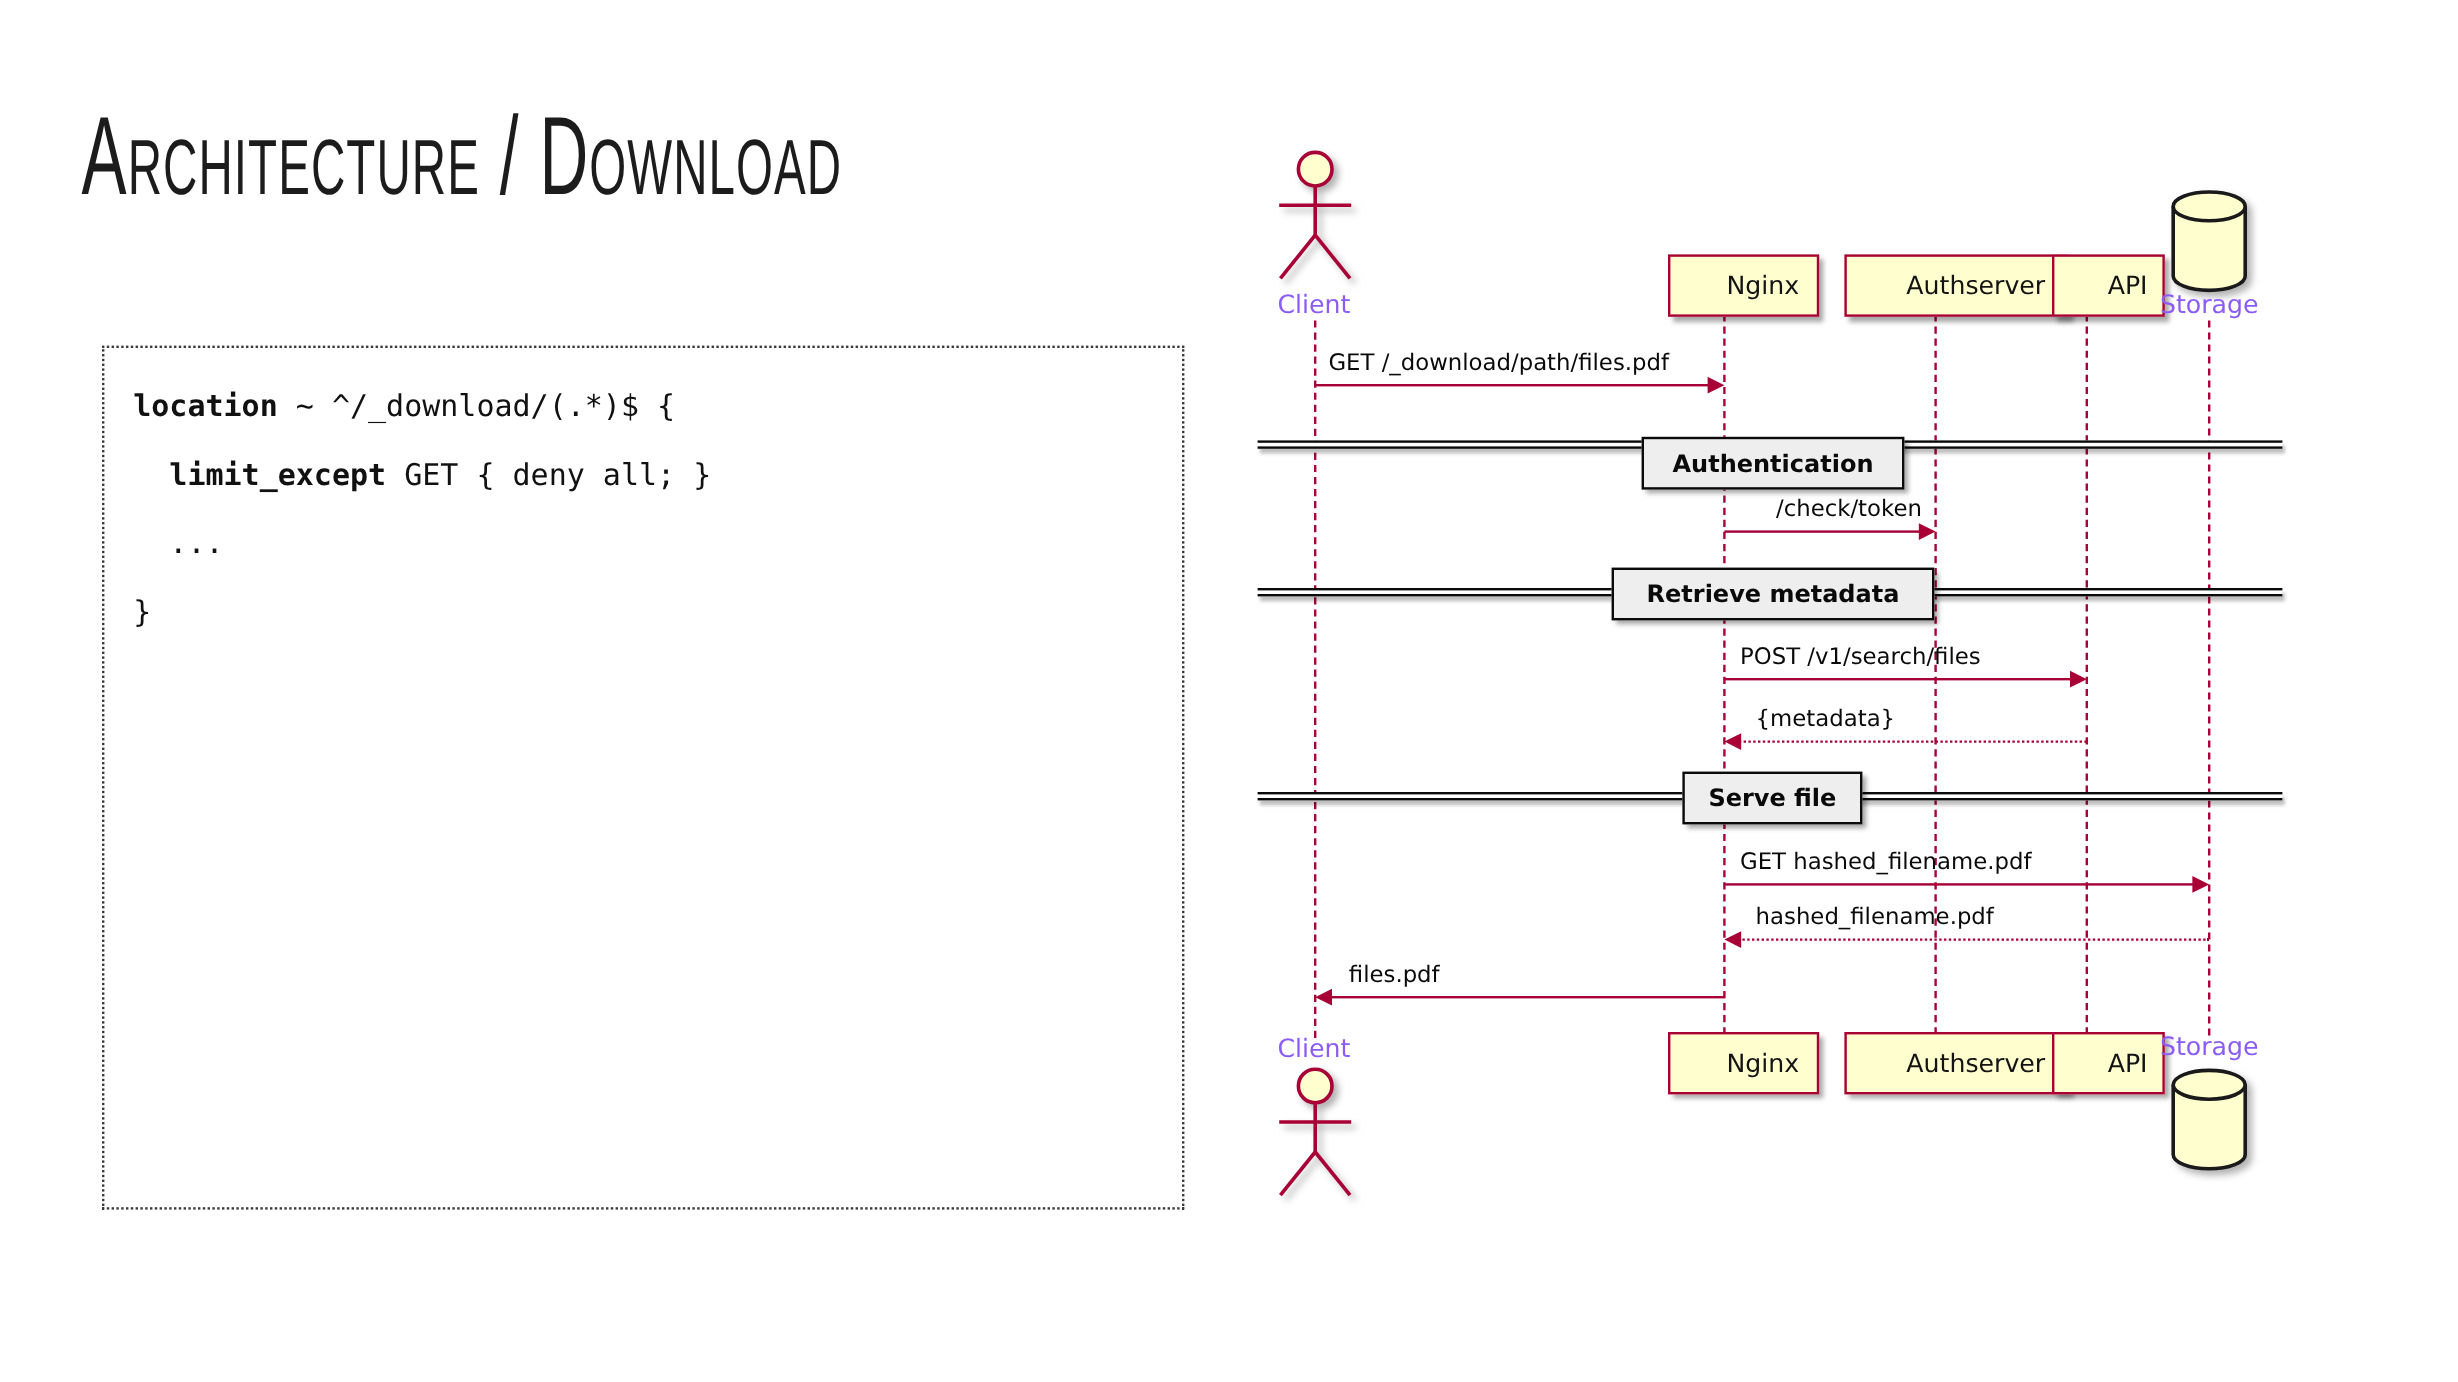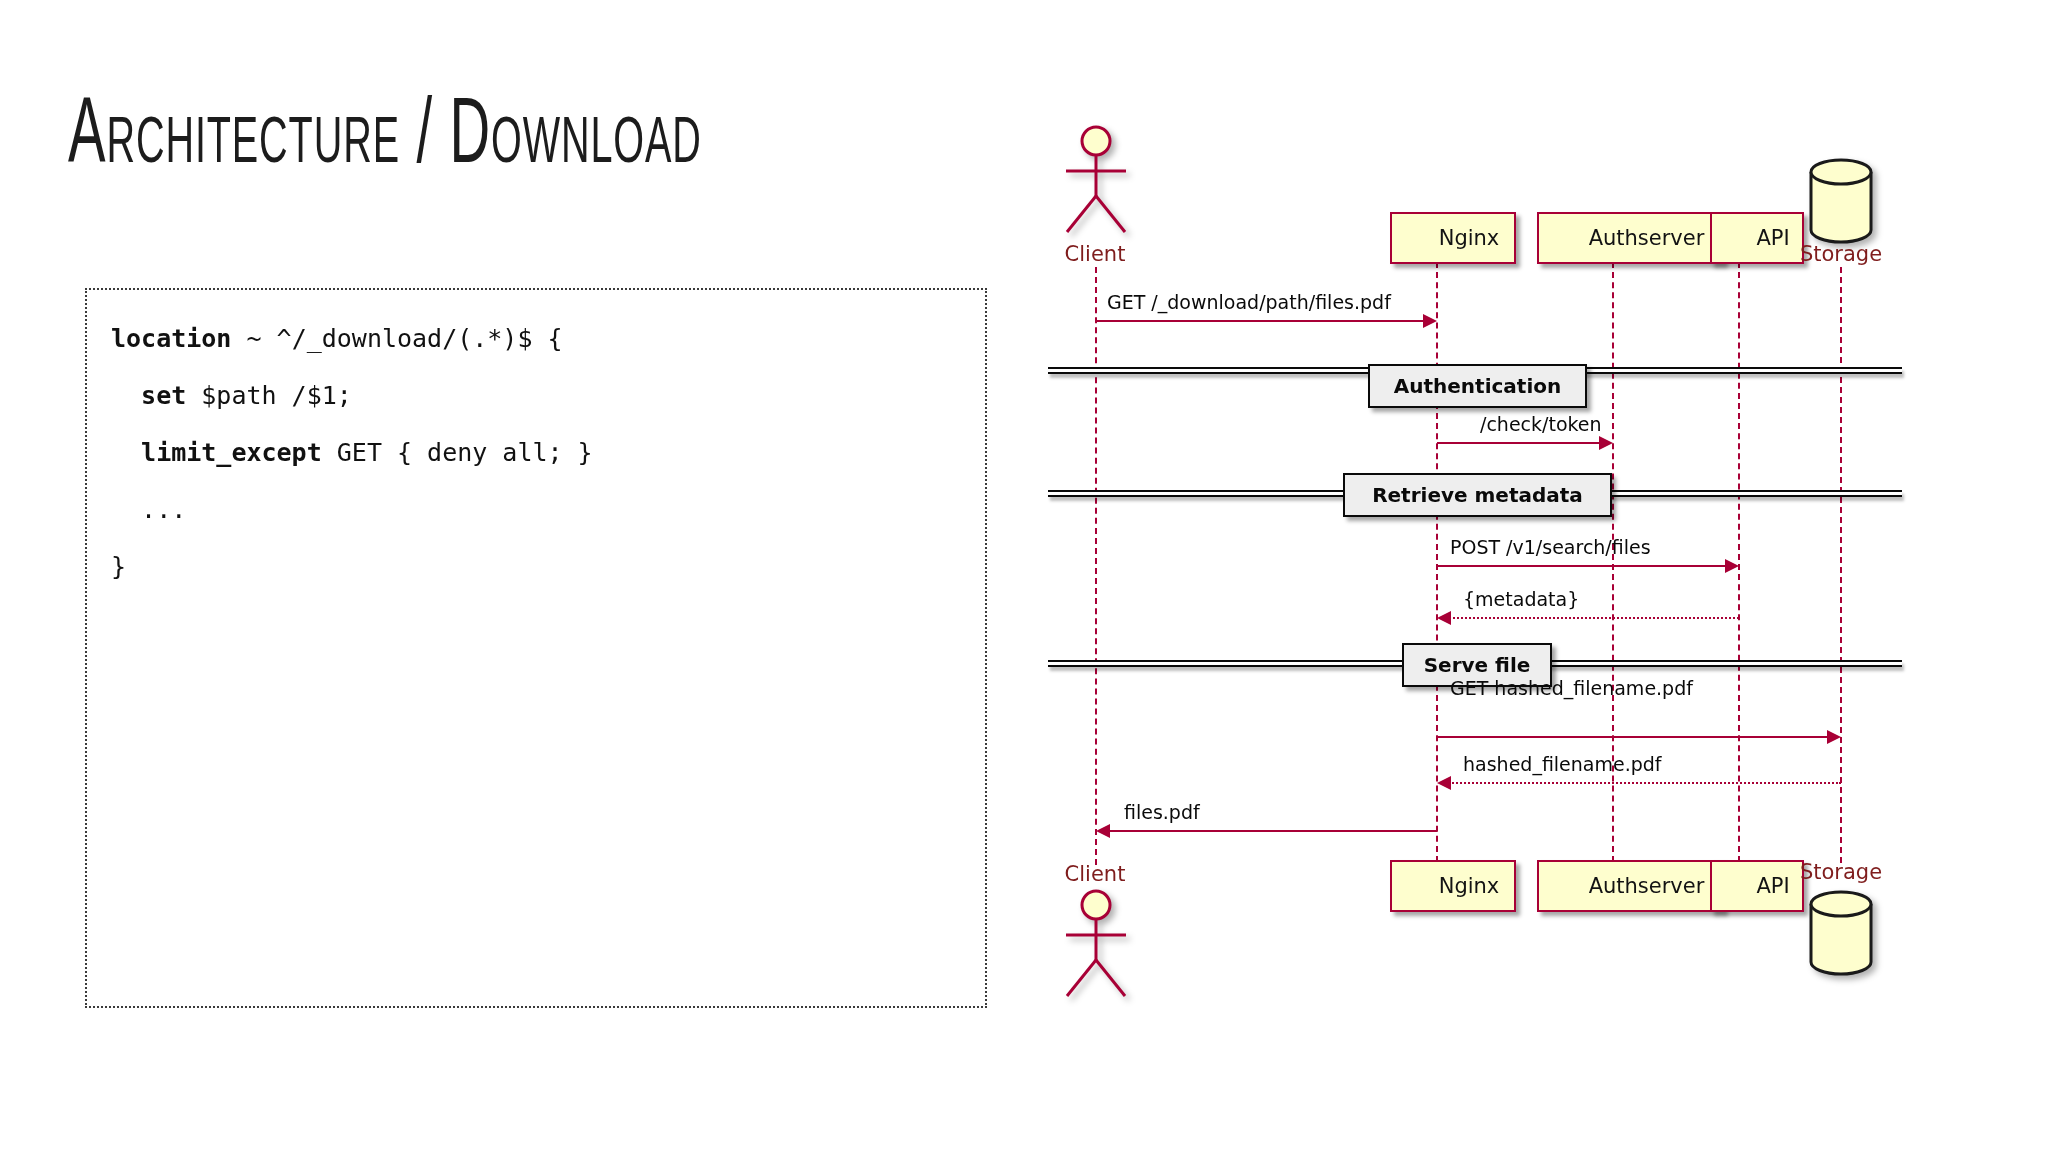--- a/index.html
+++ b/index.html
@@ -18,21 +18,21 @@
         font-size:25px;line-height:57px;color:#111;}
   .code .line{white-space:pre;}
   .kw{font-weight:bold;}
 
   
   .lifeline{position:absolute;width:0;border-left:2px dashed #A80036;}
   .pbox{position:absolute;background:#FEFECE;border:2px solid #A80036;
         box-shadow:4px 4px 4px rgba(0,0,0,0.35);
         display:flex;align-items:center;justify-content:center;
         font-size:21px;color:#131313;padding-left:32px;}
-  .plabel{position:absolute;width:110px;text-align:center;font-size:21px;color:#7f1d1d;}
+  .plabel{position:absolute;width:110px;text-align:center;font-size:21px;color:#8b5cf6;}
   .msg-line{position:absolute;height:0;border-top:2px solid #A80036;}
   .msg-line.dashed{border-top-style:dotted;}
   .ah{position:absolute;width:0;height:0;border-top:7px solid transparent;border-bottom:7px solid transparent;}
   .ah.r{border-left:14px solid #A80036;}
   .ah.l{border-right:14px solid #A80036;}
   .msg-label{position:absolute;font-size:19px;color:#0a0a0a;white-space:nowrap;}
   .divline{position:absolute;left:1048px;width:854px;height:3px;background:#fff;
            border-top:2px solid #0a0a0a;border-bottom:2px solid #0a0a0a;
            box-shadow:2px 4px 3px rgba(0,0,0,0.25);}
   .divbox{position:absolute;background:#EEEEEE;border:2px solid #0a0a0a;
@@ -44,21 +44,20 @@
 </head>
 <body>
 
 <div class="stage">
 
   <div class="title">Architecture / Download</div>
 
   <div class="codebox">
     <div class="code">
       <div class="line"><span></span><span class="kw">location</span><span> ~ ^/_download/(.*)$ {</span></div>
-      <div class="line"><span>  </span><span class="kw">set</span><span> $path /$1;</span></div>
       <div class="line"><span>  </span><span class="kw">limit_except</span><span> GET { deny all; }</span></div>
       <div class="line"><span>  </span><span>...</span></div>
       <div class="line"><span></span><span>}</span></div>
     </div>
   </div>
 
   <div>
 
     <div class="lifeline" style="left:1095px;top:267px;height:598px;"></div>
     <div class="lifeline" style="left:1436px;top:262px;height:600px;"></div>
@@ -115,21 +114,21 @@
 
     <div class="msg-label" style="left:1463px;top:588px;">{metadata}</div>
     <div class="msg-line dashed" style="left:1449px;top:617px;width:290px;"></div>
     <div class="ah l" style="left:1437px;top:611px;"></div>
 
     <div class="divline" style="top:660px;"></div>
     <div class="divbox" style="left:1402px;top:643px;width:146px;height:40px;">
         <span>Serve file</span>
       </div>
 
-    <div class="msg-label" style="left:1450px;top:677px;text-align:center;">GET hashed_filename.pdf</div>
+    <div class="msg-label" style="left:1450px;top:707px;text-align:center;">GET hashed_filename.pdf</div>
     <div class="msg-line" style="left:1437px;top:736px;width:392px;"></div>
     <div class="ah r" style="left:1827px;top:730px;"></div>
 
     <div class="msg-label" style="left:1463px;top:753px;">hashed_filename.pdf</div>
     <div class="msg-line dashed" style="left:1449px;top:782px;width:392px;"></div>
     <div class="ah l" style="left:1437px;top:776px;"></div>
 
     <div class="msg-label" style="left:1124px;top:801px;">files.pdf</div>
     <div class="msg-line" style="left:1108px;top:830px;width:329px;"></div>
     <div class="ah l" style="left:1096px;top:824px;"></div>

